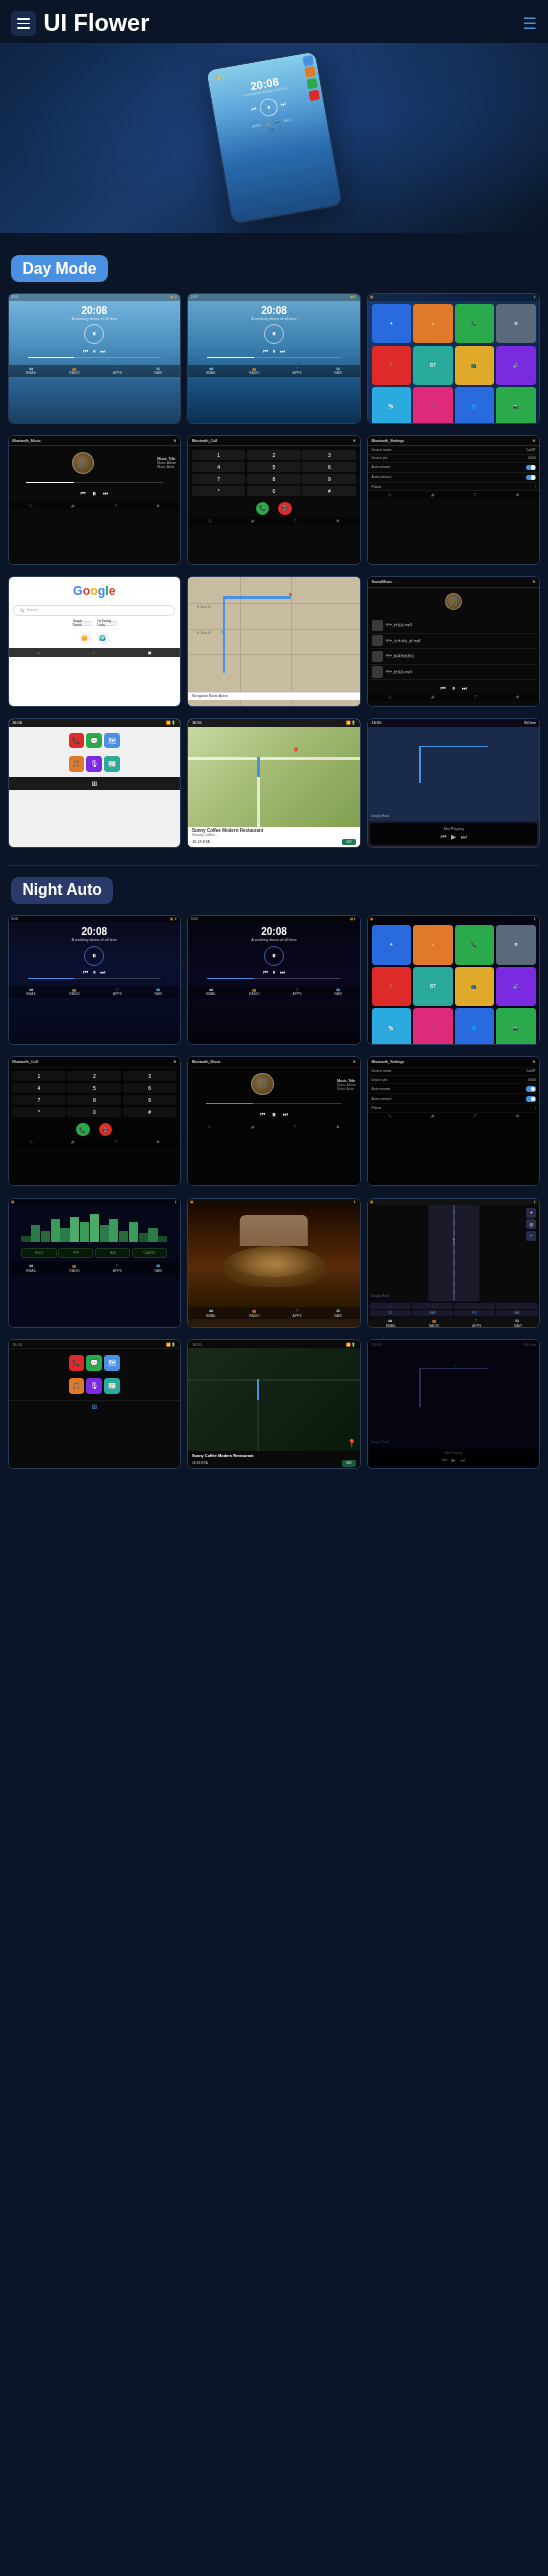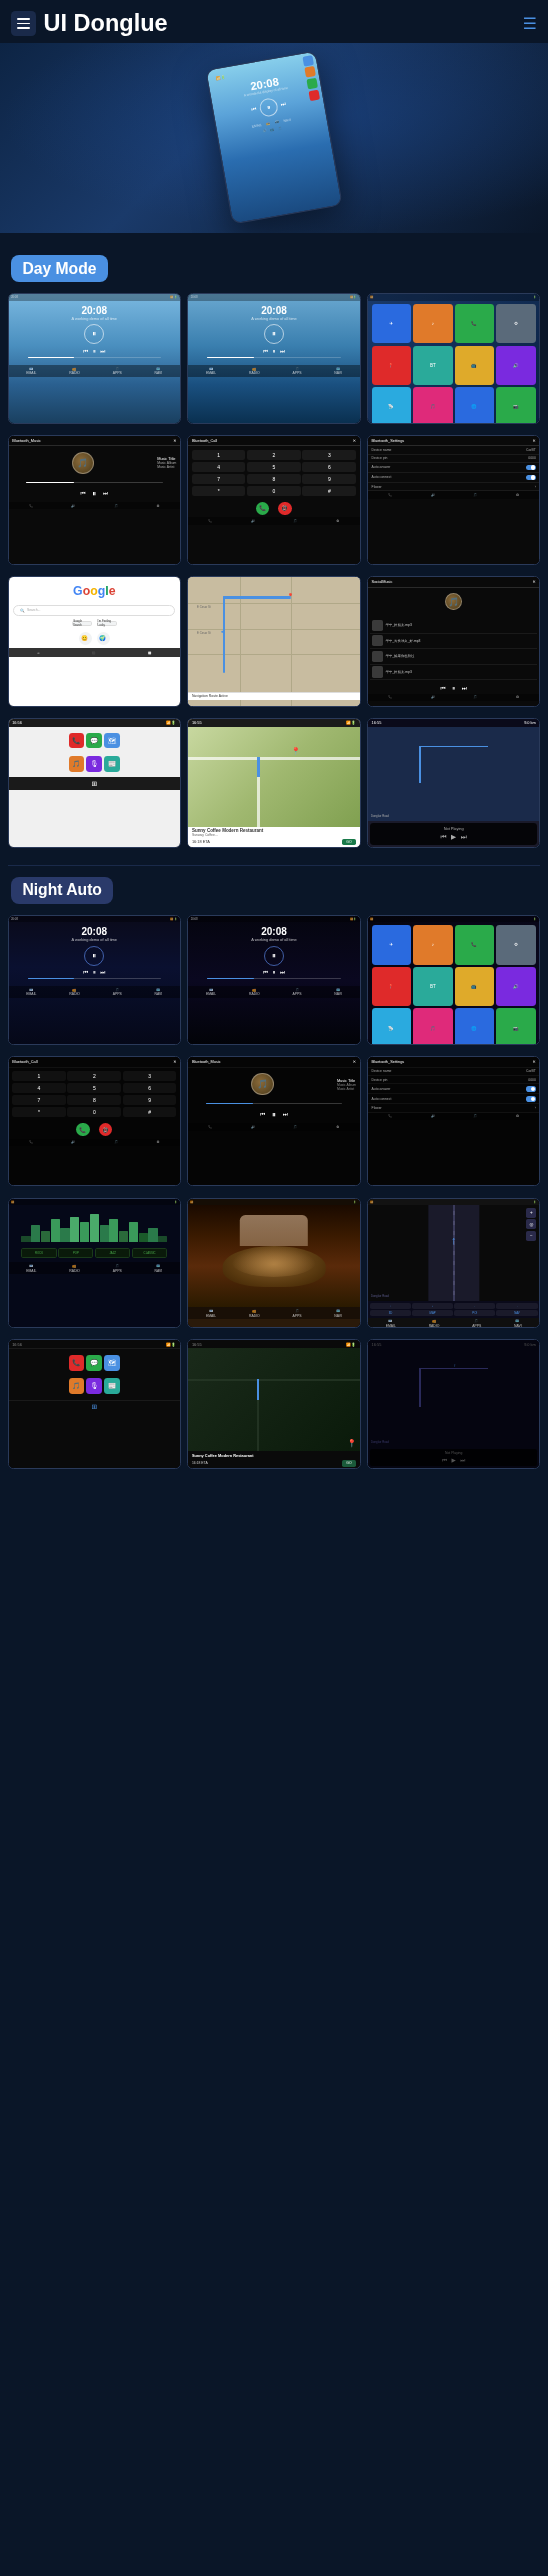--- a/index.html
+++ b/index.html
@@ -420,21 +420,21 @@
 </head>
 <body>
 
 <div class="header">
   <div class="header-left">
     <div class="menu-icon">
       <span></span>
         <span></span>
         <span></span>
     </div>
-    <h1 class="page-title">UI Donglue</h1>
+    <h1 class="page-title">UI Flower</h1>
   </div>
   <div class="nav-icon">☰</div>
 </div>
 
 <div class="hero-bg">
   <div class="tablet-mockup">
     <div class="tablet-screen">
       <div style="display:flex;justify-content:space-between;width:100%;padding:1.1px 2.2px;">
         <span style="font-size:3.9px;color:rgba(255,255,255,0.7);">📶 🔋</span>
         <span style="font-size:3.9px;color:rgba(255,255,255,0.7);">⚙️</span>

